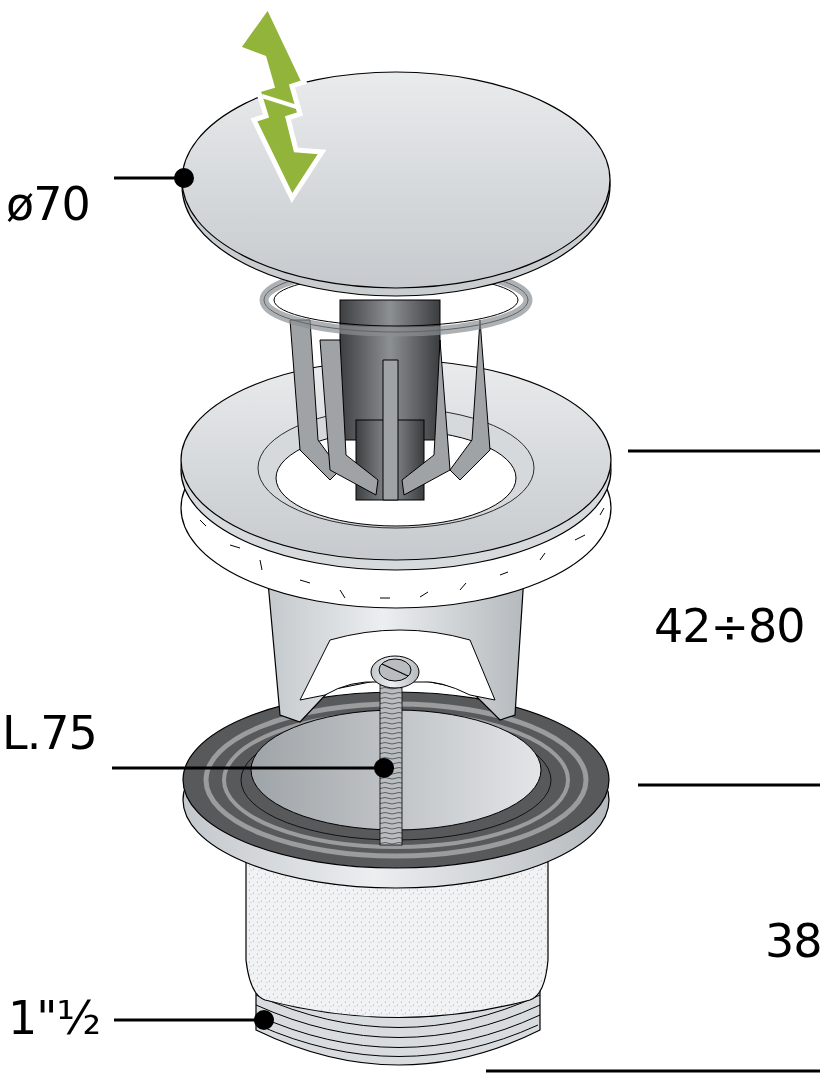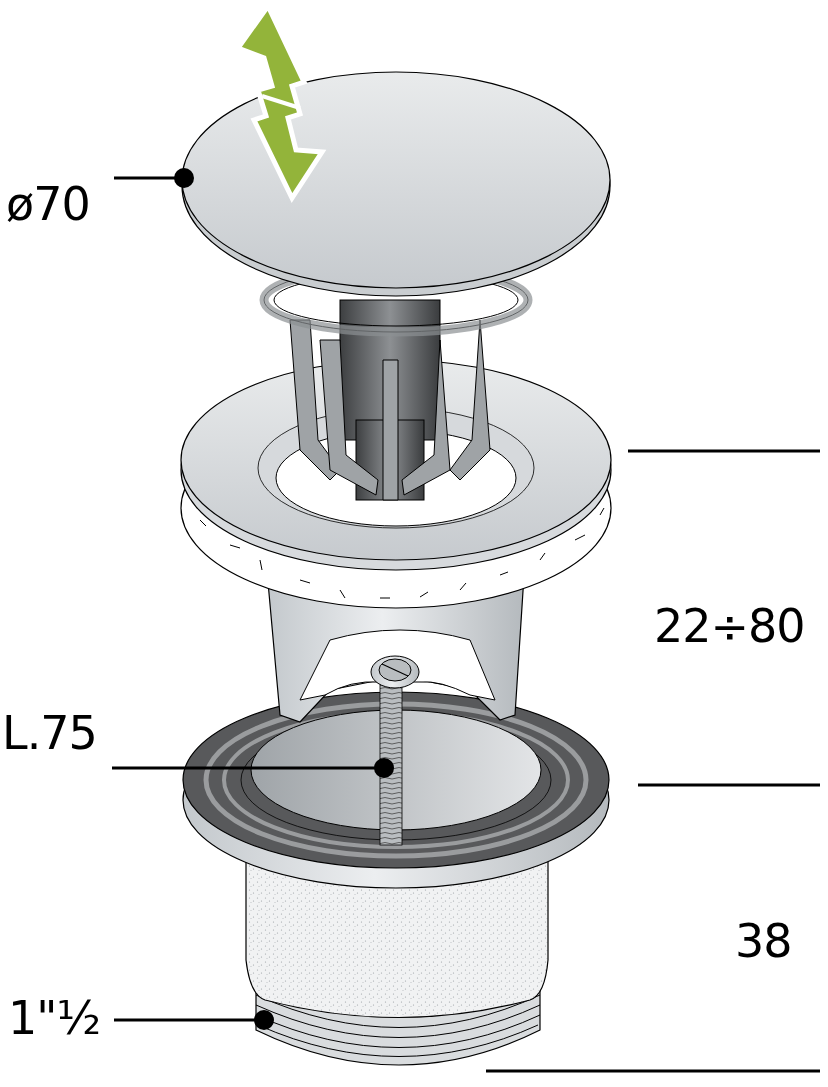--- a/index.html
+++ b/index.html
@@ -4,21 +4,21 @@
   <style>
     html, body { margin: 0; padding: 0; background: #ffffff; }
     body { width: 828px; height: 1087px; position: relative; overflow: hidden;
            font-family: "DejaVu Sans", sans-serif; }
     #diagram { position: absolute; left: 0; top: 0; width: 828px; height: 1087px; }
     .lbl { position: absolute; color: #000; font-size: 46px; line-height: 1; letter-spacing: -1px; white-space: nowrap; }
     #lbl-d70 { left: 6px; top: 156px; margin-top: 25px; }
     #lbl-l75 { left: 2px; top: 710px; }
     #lbl-thread { left: 8px; top: 995px; }
     #lbl-range { left: 654px; top: 603px; }
-    #lbl-38 { left: 735px; top: 918px; }
+    #lbl-38 { left: 765px; top: 918px; }
   </style>
 </head>
 <body>
 
 <svg id="diagram" viewBox="0 0 828 1087" xmlns="http://www.w3.org/2000/svg">
   <defs>
     <linearGradient id="metal" x1="0" x2="1" y1="0" y2="0">
       <stop offset="0" stop-color="#c3c8cc"></stop>
       <stop offset="0.45" stop-color="#eceef0"></stop>
       <stop offset="1" stop-color="#b4b9bd"></stop>
@@ -145,14 +145,14 @@
   <g fill="#000">
     <circle cx="184" cy="178" r="10"></circle>
     <circle cx="384" cy="768" r="10"></circle>
     <circle cx="264" cy="1020" r="10"></circle>
   </g>
 </svg>
 
 <div class="lbl" id="lbl-d70">ø70</div>
 <div class="lbl" id="lbl-l75">L.75</div>
 <div class="lbl" id="lbl-thread">1"½</div>
-<div class="lbl" id="lbl-range">22÷80</div>
+<div class="lbl" id="lbl-range">42÷80</div>
 <div class="lbl" id="lbl-38">38</div>
 
 </body></html>

